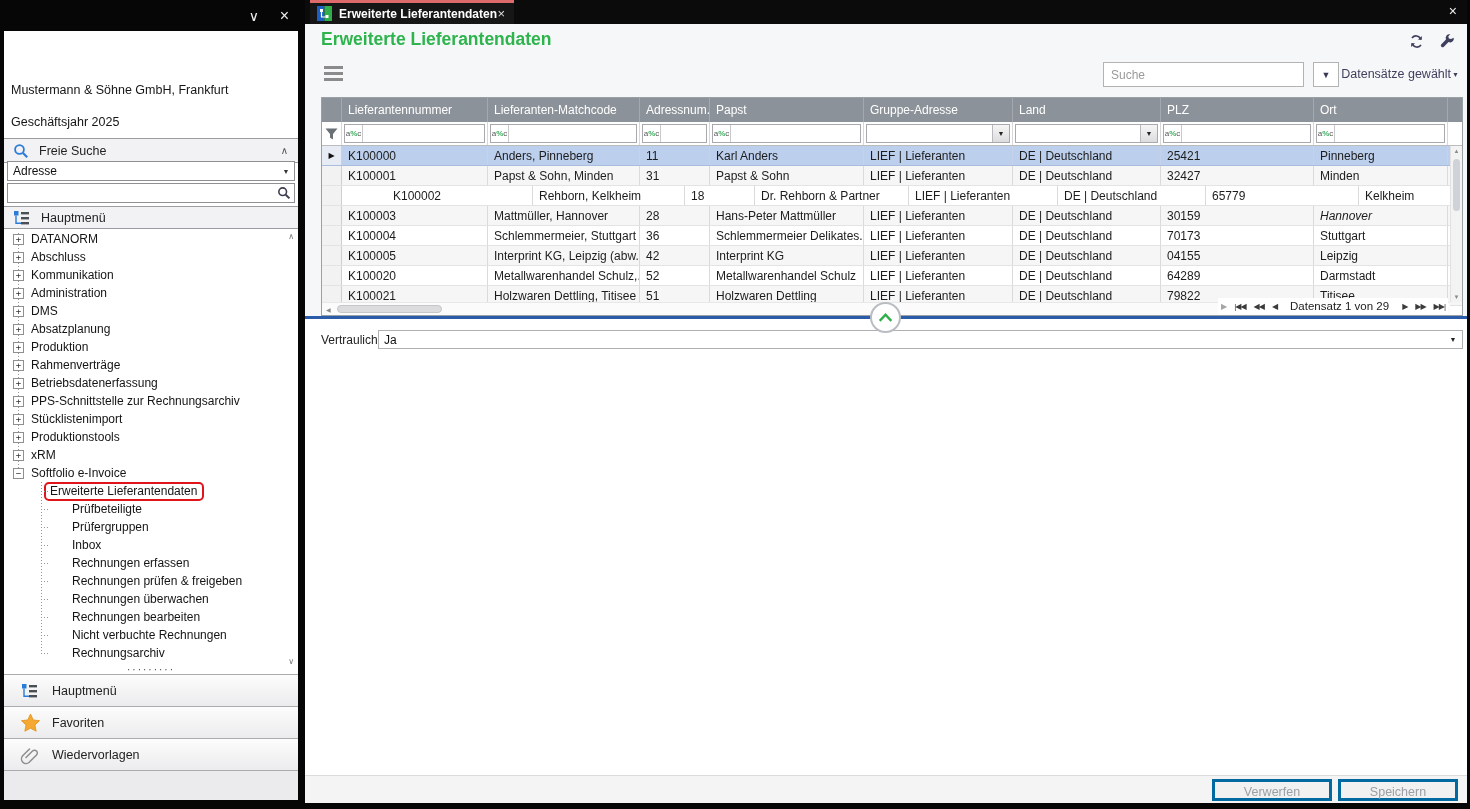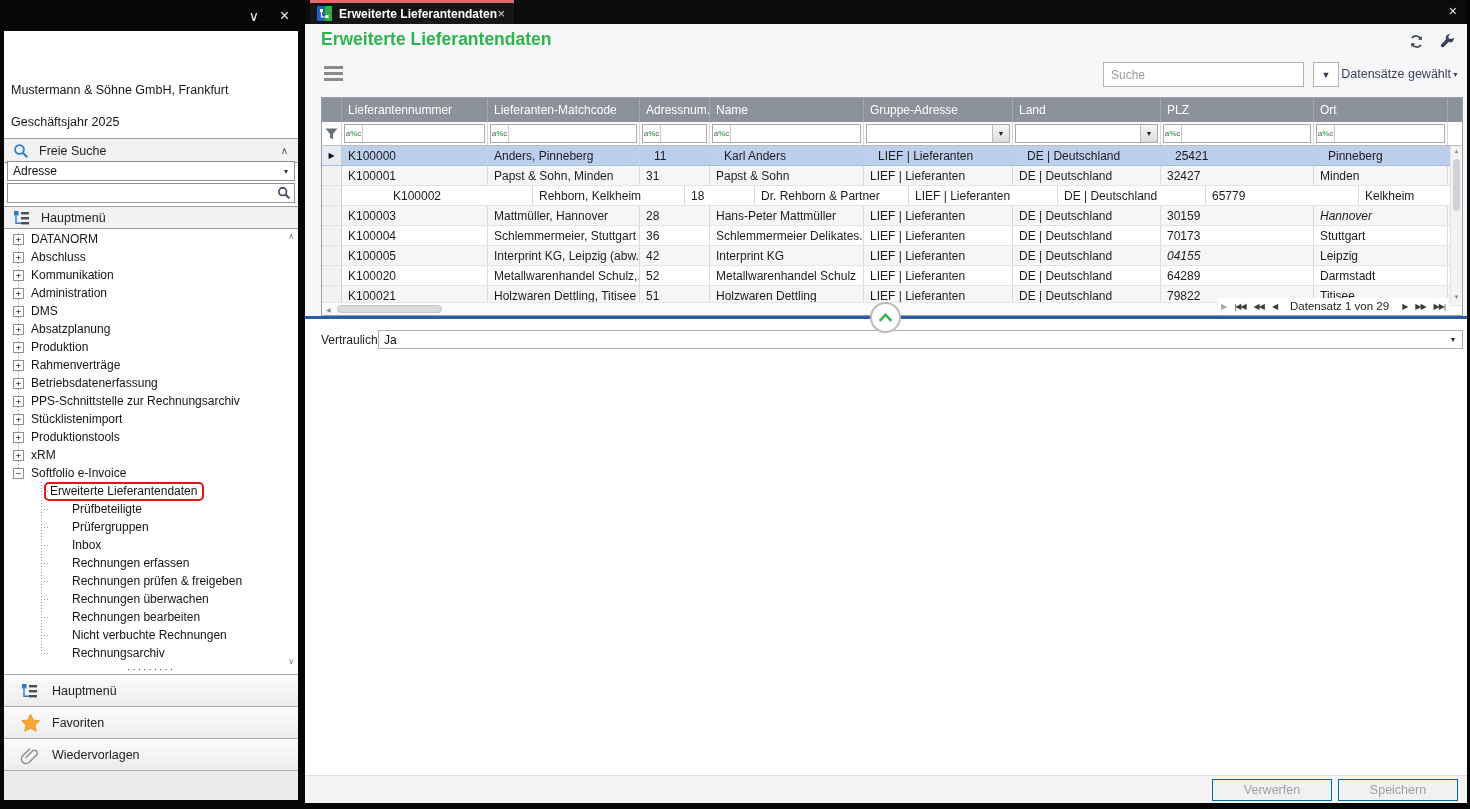--- a/index.html
+++ b/index.html
@@ -107,21 +107,21 @@
   .splitter-line{position:absolute;left:0;right:0;top:292px;height:3px;background:var(--splitter_blue)}
   .splitter-knob{position:absolute;left:565px;top:278px;width:31px;height:31px;border-radius:50%;background:#fff;border:2px solid #b9bdc2;display:flex;align-items:center;justify-content:center;z-index:3}
   .detail{position:absolute;left:16px;top:306px;right:4px;height:19px;display:flex;align-items:center;z-index:2}
   .detail .dl{font-size:12px;color:#222;width:57px;flex:none}
   .combo2{flex:1;height:19px;border:1px solid #b0b0b3;background:#fff;display:flex;align-items:center}
   .combo2 .v{flex:1;padding-left:5px;font-size:12px;color:#111}
   .combo2 .car{width:18px;text-align:center;font-size:7px;color:#222}
 
   
   .footer{position:absolute;left:0;right:0;bottom:0;height:28px;background:#f4f4f5;border-top:1px solid #dcdcdc;z-index:2}
-  .fbtn{position:absolute;top:3px;width:120px;height:22px;background:#f1f1f2;border:1px solid #0369a1;color:#9aa0a6;font-size:12.5px;text-align:center;line-height:20px}
+  .fbtn{position:absolute;top:3px;width:120px;height:22px;background:#f1f1f2;border:3px solid #0369a1;color:#9aa0a6;font-size:12.5px;text-align:center;line-height:20px}
   #btn-discard{left:907px}
   #btn-save{left:1033px}
 </style>
 </head>
 <body>
 
 <aside class="sidebar">
   <div class="sb-titlebar">
     <span class="sb-min">∨</span>
     <span class="sb-cls">×</span>
@@ -340,21 +340,21 @@
       <span class="car">▼</span>
     </div>
 
     <div class="grid">
       <div class="ghead">
         <div class="ind"></div>
         <div style="display:flex" id="grid-header-cols">
             <div class="hcell" style="width: 146px;">Lieferantennummer</div>
             <div class="hcell" style="width: 152px;">Lieferanten-Matchcode</div>
             <div class="hcell" style="width: 70px;">Adressnum...</div>
-            <div class="hcell" style="width: 154px;">Name</div>
+            <div class="hcell" style="width: 154px;">Papst</div>
             <div class="hcell" style="width: 149px;">Gruppe-Adresse</div>
             <div class="hcell" style="width: 148px;">Land</div>
             <div class="hcell" style="width: 153px;">PLZ</div>
             <div class="hcell" style="width: 134px;">Ort</div>
           </div>
         <div class="gfill"></div>
       </div>
       <div class="gfilter">
         <div class="ind">
           <svg width="13" height="12" viewBox="0 0 13 12">
@@ -435,21 +435,21 @@
               </div>
             </div>
           </div>
         <div class="ffill"></div>
       </div>
       <div id="grid-body">
           <div class="grow sel">
             <div class="ind">▶</div>
             <div class="gcell" style="width: 146px;">K100000</div>
             <div class="gcell" style="width: 152px;">Anders, Pinneberg</div>
-            <div class="gcell" style="width: 70px; margin-left: 8px;">11</div>
+            <div class="gcell" style="width: 70px;">11</div>
             <div class="gcell" style="width: 154px;">Karl Anders</div>
             <div class="gcell" style="width: 149px;">LIEF | Lieferanten</div>
             <div class="gcell" style="width: 148px;">DE | Deutschland</div>
             <div class="gcell" style="width: 153px;">25421</div>
             <div class="gcell" style="width: 134px;">Pinneberg</div>
           </div>
           <div class="grow alt">
             <div class="ind"></div>
             <div class="gcell" style="width: 146px;">K100001</div>
             <div class="gcell" style="width: 152px;">Papst &amp; Sohn, Minden</div>
@@ -494,21 +494,21 @@
             <div class="gcell" style="width: 134px;">Stuttgart</div>
           </div>
           <div class="grow alt">
             <div class="ind"></div>
             <div class="gcell" style="width: 146px;">K100005</div>
             <div class="gcell" style="width: 152px;">Interprint KG, Leipzig (abw....</div>
             <div class="gcell" style="width: 70px;">42</div>
             <div class="gcell" style="width: 154px;">Interprint KG</div>
             <div class="gcell" style="width: 149px;">LIEF | Lieferanten</div>
             <div class="gcell" style="width: 148px;">DE | Deutschland</div>
-            <div class="gcell" style="width: 153px; font-style: italic;">04155</div>
+            <div class="gcell" style="width: 153px;">04155</div>
             <div class="gcell" style="width: 134px;">Leipzig</div>
           </div>
           <div class="grow">
             <div class="ind"></div>
             <div class="gcell" style="width: 146px;">K100020</div>
             <div class="gcell" style="width: 152px;">Metallwarenhandel Schulz,...</div>
             <div class="gcell" style="width: 70px;">52</div>
             <div class="gcell" style="width: 154px;">Metallwarenhandel Schulz</div>
             <div class="gcell" style="width: 149px;">LIEF | Lieferanten</div>
             <div class="gcell" style="width: 148px;">DE | Deutschland</div>

